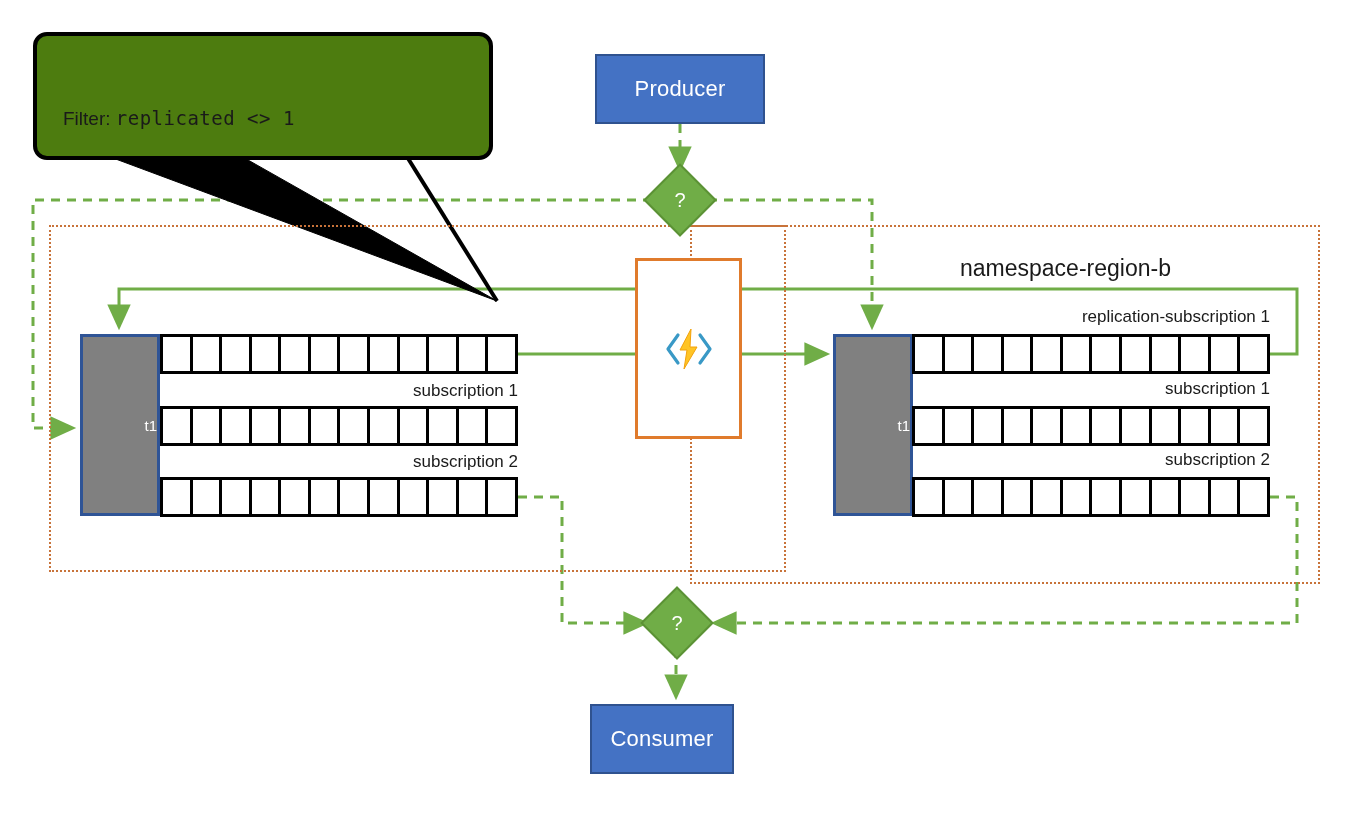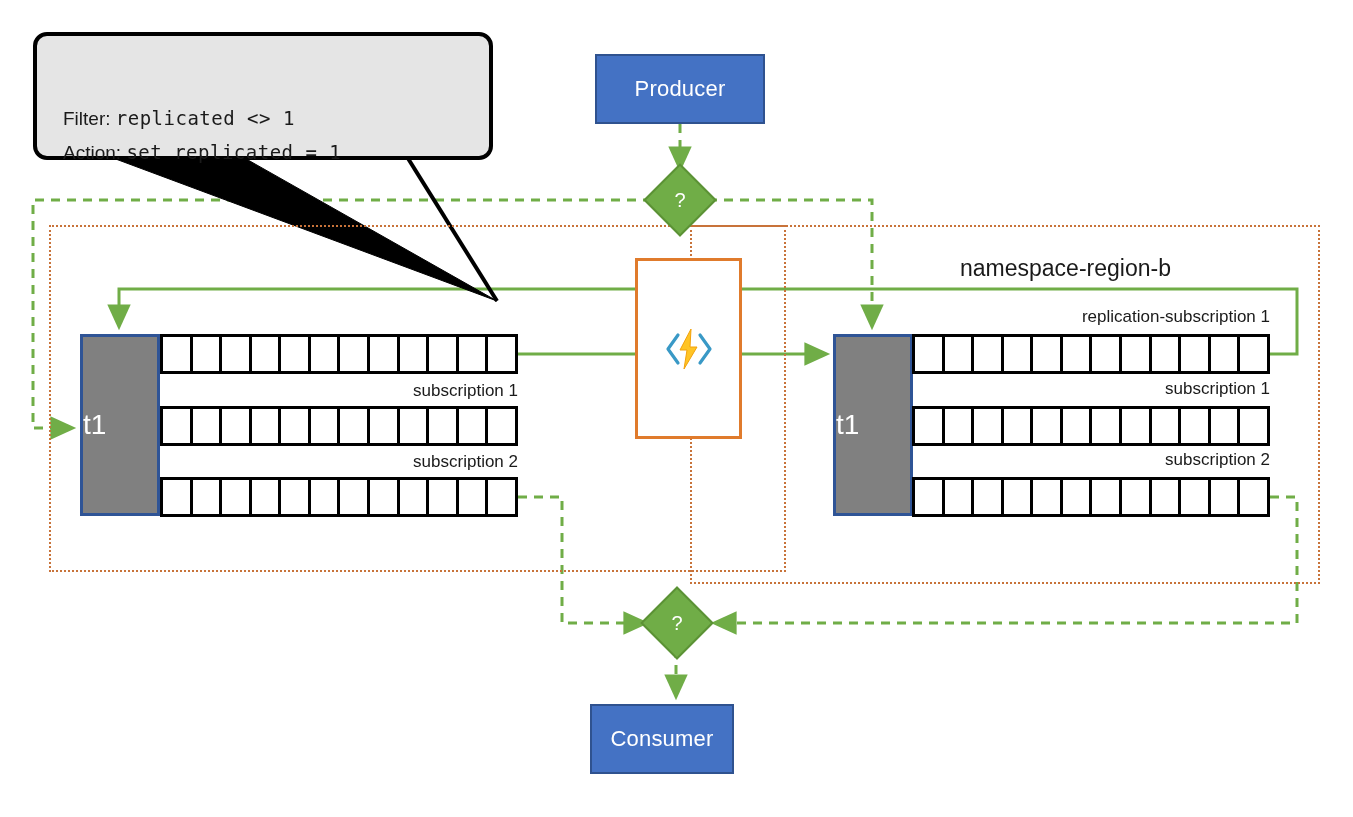--- a/index.html
+++ b/index.html
@@ -65,23 +65,23 @@
   #namespace-b-title { left: 960px; top: 255px; }
 
   
   .topic-block {
     position: absolute;
     box-sizing: border-box;
     background: #808080;
     border: 3px solid #2F5496;
     display: flex;
     align-items: center;
-    justify-content: flex-start;
+    justify-content: flex-end;
     color: #ffffff;
-    font-size: 28px;
+    font-size: 15px;
   }
   #topic-a { left: 80px; top: 334px; width: 80px; height: 182px; }
   #topic-b { left: 833px; top: 334px; width: 80px; height: 182px; }
 
   
   .queue-row {
     position: absolute;
     display: flex;
     box-sizing: border-box;
     border: 3px solid #000000;
@@ -163,21 +163,21 @@
   #decision-bottom { left: 651px; top: 597px; }
 
   
   #callout-box {
     position: absolute;
     left: 33px;
     top: 32px;
     width: 460px;
     height: 128px;
     box-sizing: border-box;
-    background: #e5e5e5;
+    background: #4d7c0f;
     border: 4px solid #000000;
     border-radius: 14px;
     z-index: 6;
   }
   .callout-line {
     position: absolute;
     left: 26px;
     font-size: 19px;
     color: #1a1a1a;
     white-space: nowrap;
@@ -233,24 +233,20 @@
 
     <path d="M113,158 L497,301 L248,160 Z" fill="#000000" stroke="#000000" stroke-width="1"></path>
     <path d="M497,301 L404,152" fill="none" stroke="#000000" stroke-width="4"></path>
   </svg>
 
   <div id="callout-box">
     <div class="callout-line" id="callout-line-0">
       <span class="callout-key">Filter:</span>
       <span class="callout-val">replicated &lt;&gt; 1</span>
     </div>
-    <div class="callout-line" id="callout-line-1">
-      <span class="callout-key">Action:</span>
-      <span class="callout-val">set replicated = 1</span>
-    </div>
   </div>
 
   <div class="namespace-frame" id="namespace-a-frame"></div>
   <div class="namespace-frame" id="namespace-b-frame"></div>
 
   <div class="namespace-title" id="namespace-b-title">namespace-region-b</div>
 
   <div class="node-box endpoint-box" id="producer-box">
     <span>Producer</span>
   </div>

